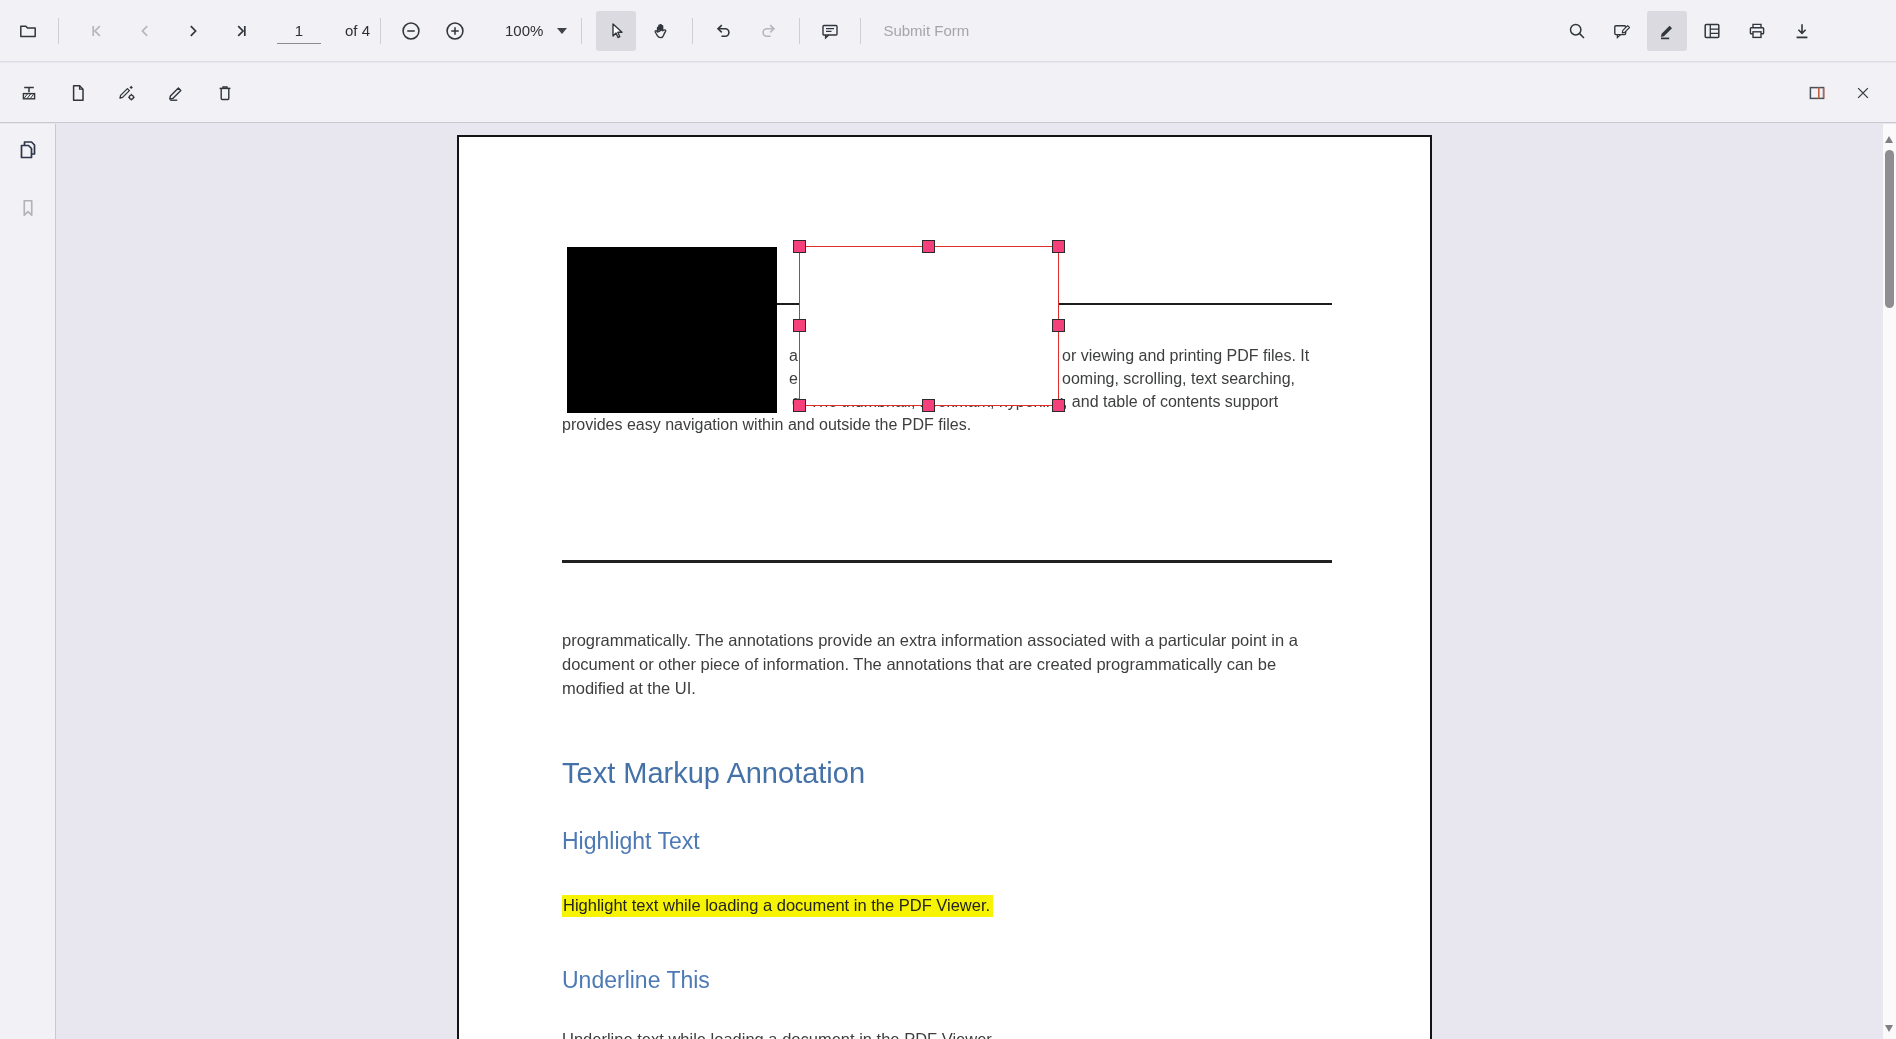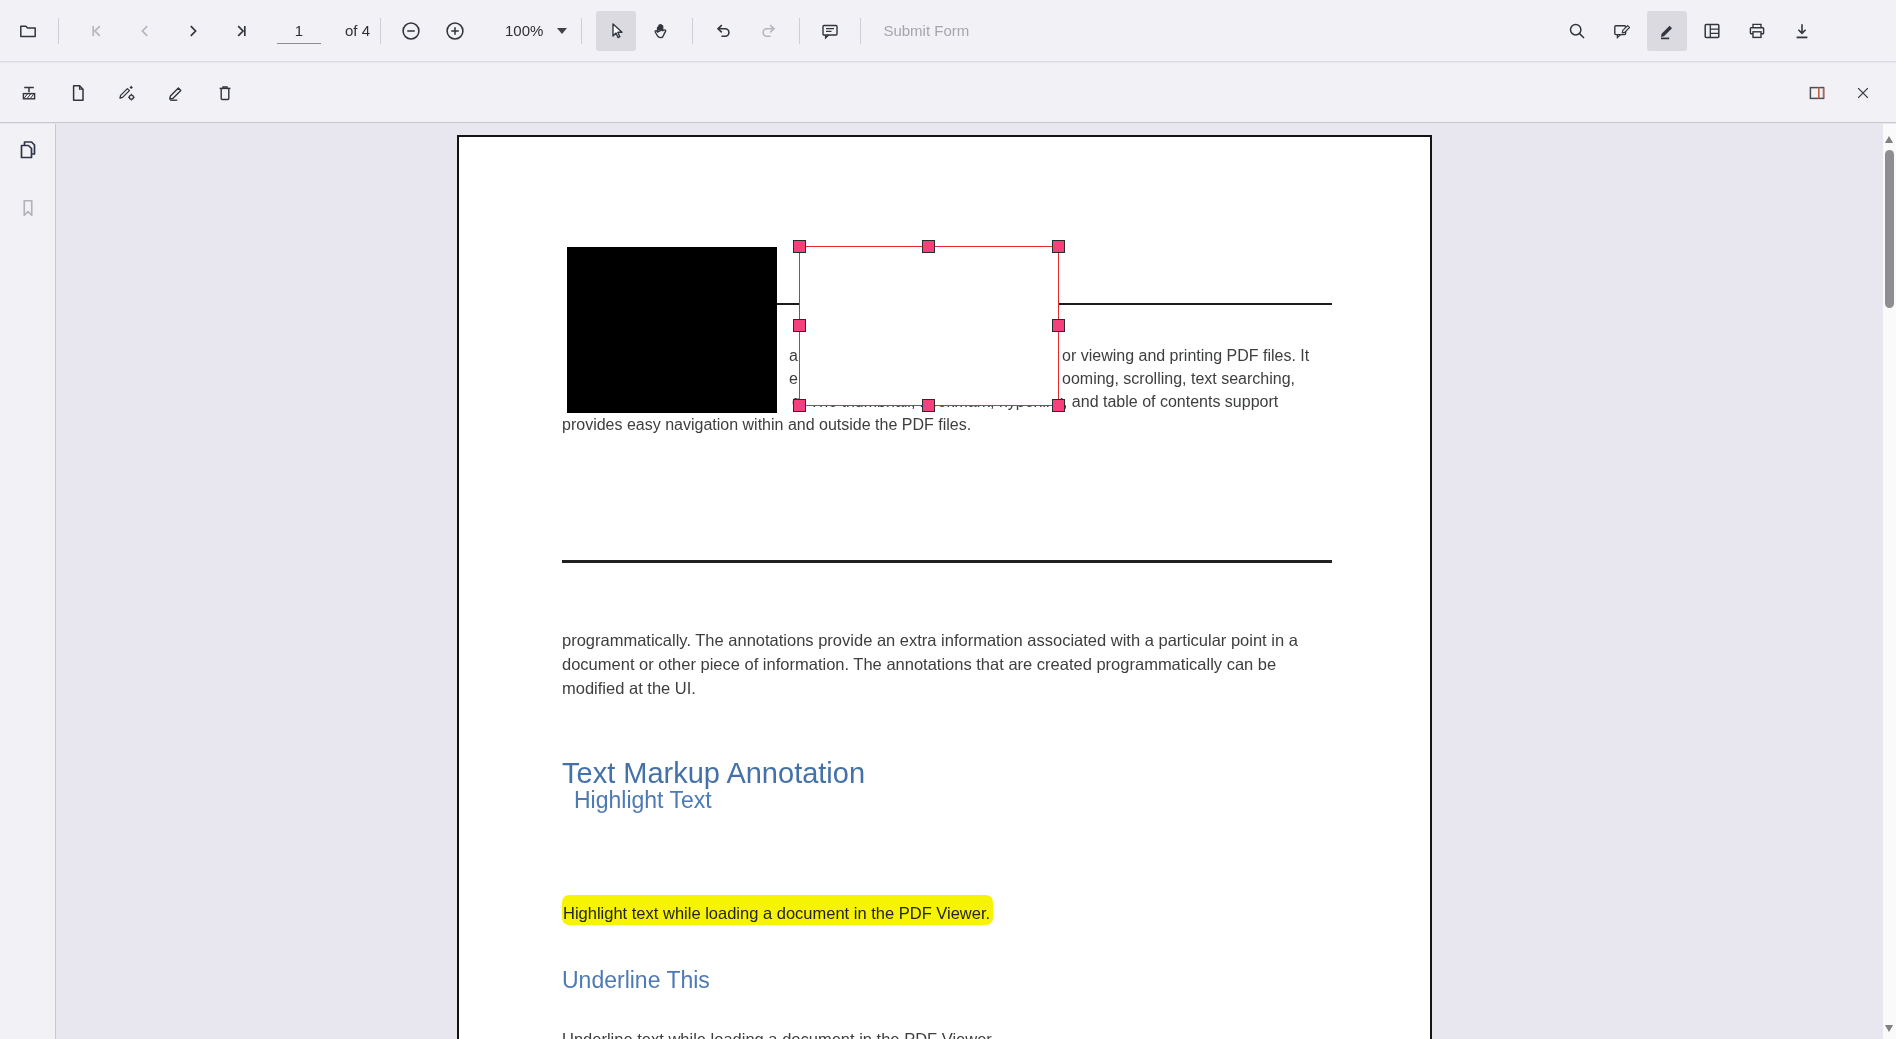--- a/index.html
+++ b/index.html
@@ -66,21 +66,21 @@
   .annotations-heading { position:absolute; left:103px; top:365px; font-size:44px;
     font-weight:300; color:#333336; letter-spacing:-0.5px; z-index:2; }
   .heading-rule { position:absolute; left:103px; top:423px; width:770px; height:3px;
     background:#212121; z-index:2; }
   .para-line { position:absolute; left:103px; font-size:16.5px; color:#3d3e3e;
     white-space:nowrap; z-index:2; }
   .section-heading { position:absolute; left:103px; top:620px; font-size:29px;
     color:#4472a8; z-index:2; }
   .sub-heading { position:absolute; left:103px; font-size:23px; color:#4d7ab5; z-index:2; }
   .hl-text { position:absolute; left:103px; top:758px; font-size:16.5px; color:#242424;
-    background:#f6f303; padding:9px 3px 2px 1px; white-space:nowrap; z-index:2;border-radius:7px; }
+    background:#f6f303; padding:1px 3px 2px 1px; white-space:nowrap; z-index:2; }
 
   
   .scrollbar { position:absolute; right:0; top:124px; width:13px; bottom:0; background:#fafafa; }
   .sb-arrow-up { position:absolute; left:2px; top:12px; width:0; height:0;
     border-left:4.5px solid transparent; border-right:4.5px solid transparent;
     border-bottom:7px solid #7f7f84; }
   .sb-arrow-down { position:absolute; left:2px; bottom:7px; width:0; height:0;
     border-left:4.5px solid transparent; border-right:4.5px solid transparent;
     border-top:7px solid #7f7f84; }
   .sb-thumb { position:absolute; left:2px; top:26px; width:9px; height:158px;
@@ -372,21 +372,21 @@
         <div class="handle h-br"></div>
       </div>
 
       <div class="heading-rule"></div>
 
       <div class="para-line" style="top:494px;">programmatically. The annotations provide an extra information associated with a particular point in a</div>
       <div class="para-line" style="top:518px;">document or other piece of information. The annotations that are created programmatically can be</div>
       <div class="para-line" style="top:542px;">modified at the UI.</div>
 
       <div class="section-heading">Text Markup Annotation</div>
-      <div class="sub-heading" style="top:650px;margin-left:12px;">Highlight Text</div>
+      <div class="sub-heading" style="top:691px;">Highlight Text</div>
       <div class="hl-text">Highlight text while loading a document in the PDF Viewer.</div>
       <div class="sub-heading" style="top:830px;">Underline This</div>
       <div class="para-line" style="top:893px;">Underline text while loading a document in the PDF Viewer.</div>
     </div>
   </div>
 
   <div class="scrollbar">
     <div class="sb-arrow-up"></div>
     <div class="sb-thumb"></div>
     <div class="sb-arrow-down"></div>

